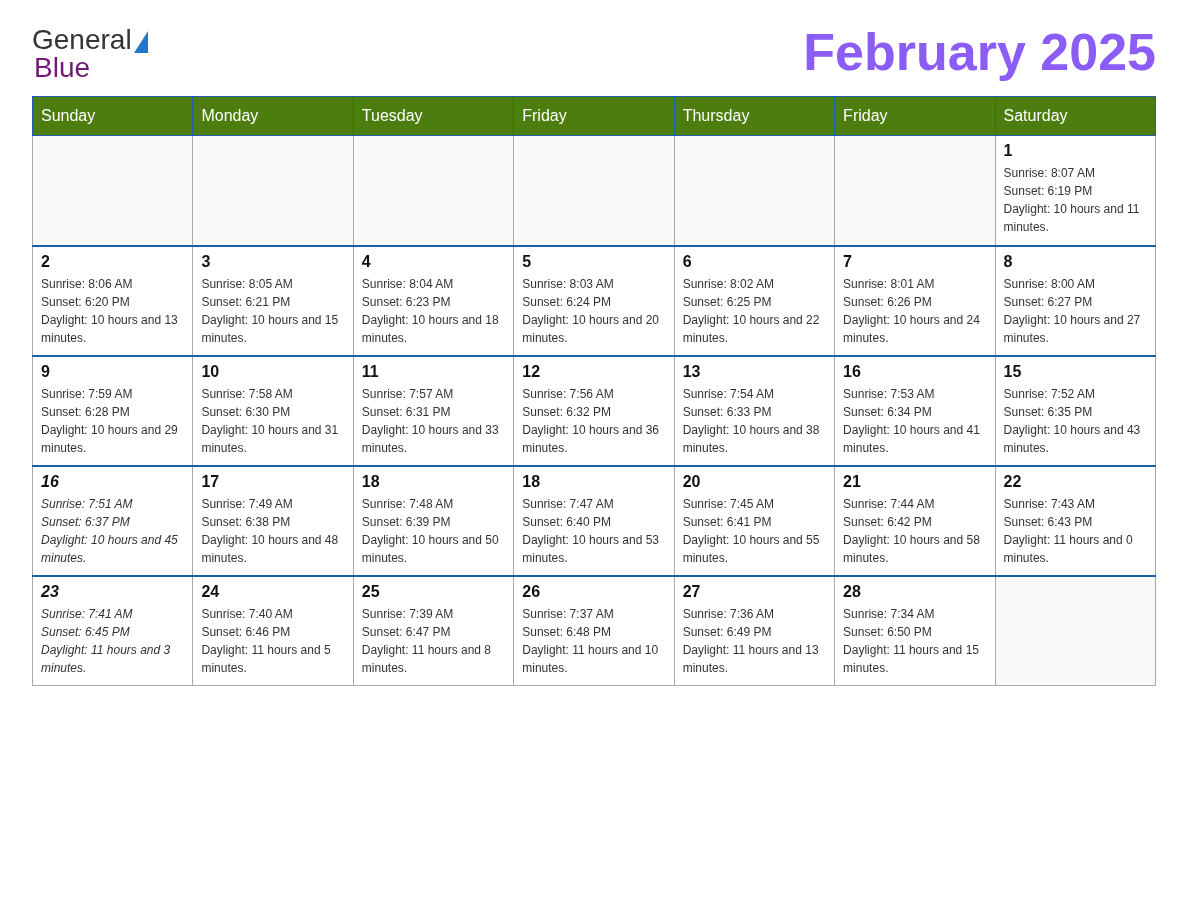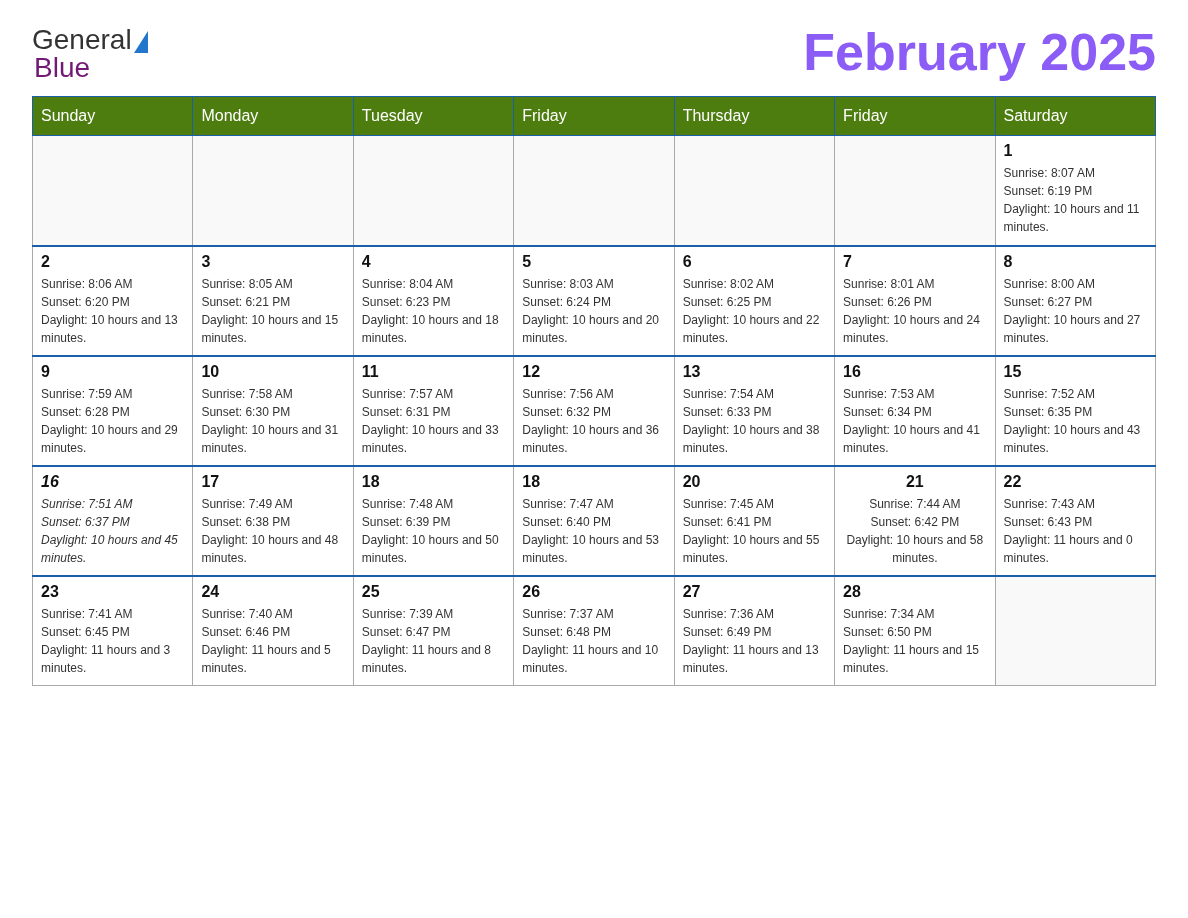--- a/index.html
+++ b/index.html
@@ -220,31 +220,31 @@
           <div class="day-info">Sunrise: 7:48 AM<br>Sunset: 6:39 PM<br>Daylight: 10 hours and 50 minutes.</div>
         </td>
         <td style="height: 110px;">
           <span class="day-num">18</span>
           <div class="day-info">Sunrise: 7:47 AM<br>Sunset: 6:40 PM<br>Daylight: 10 hours and 53 minutes.</div>
         </td>
         <td style="height: 110px;">
           <span class="day-num">20</span>
           <div class="day-info">Sunrise: 7:45 AM<br>Sunset: 6:41 PM<br>Daylight: 10 hours and 55 minutes.</div>
         </td>
-        <td style="height: 110px; text-align: center;">
+        <td style="height: 110px;">
           <span class="day-num">21</span>
           <div class="day-info">Sunrise: 7:44 AM<br>Sunset: 6:42 PM<br>Daylight: 10 hours and 58 minutes.</div>
         </td>
         <td style="height: 110px;">
           <span class="day-num">22</span>
           <div class="day-info">Sunrise: 7:43 AM<br>Sunset: 6:43 PM<br>Daylight: 11 hours and 0 minutes.</div>
         </td>
       </tr>
       <tr class="row-divider">
-        <td style="height: 110px;">
+        <td style="height: 110px; font-style: italic;">
           <span class="day-num">23</span>
           <div class="day-info">Sunrise: 7:41 AM<br>Sunset: 6:45 PM<br>Daylight: 11 hours and 3 minutes.</div>
         </td>
         <td style="height: 110px;">
           <span class="day-num">24</span>
           <div class="day-info">Sunrise: 7:40 AM<br>Sunset: 6:46 PM<br>Daylight: 11 hours and 5 minutes.</div>
         </td>
         <td style="height: 110px;">
           <span class="day-num">25</span>
           <div class="day-info">Sunrise: 7:39 AM<br>Sunset: 6:47 PM<br>Daylight: 11 hours and 8 minutes.</div>

